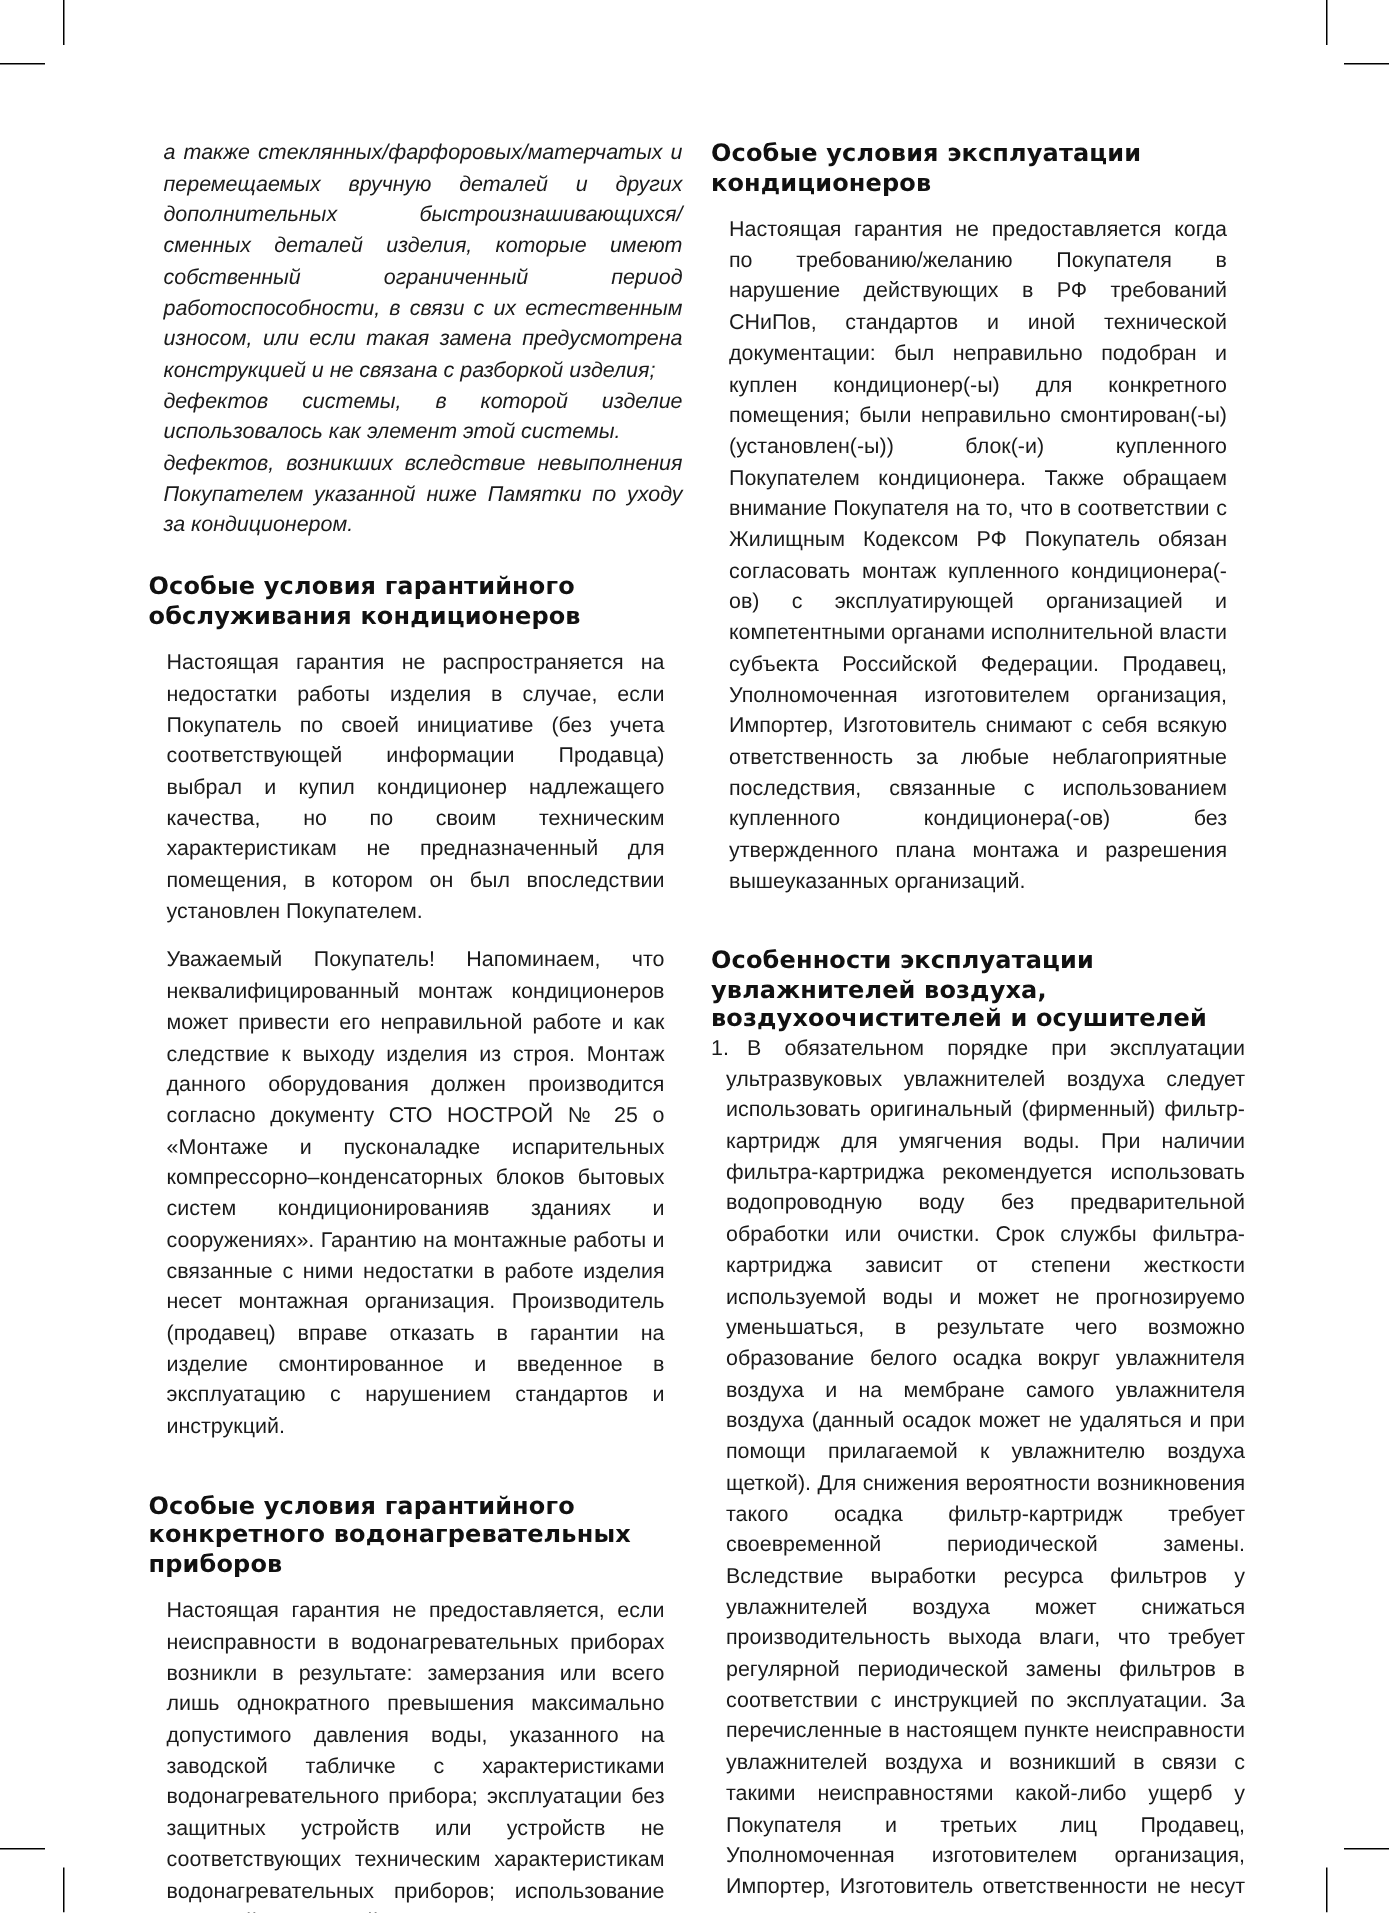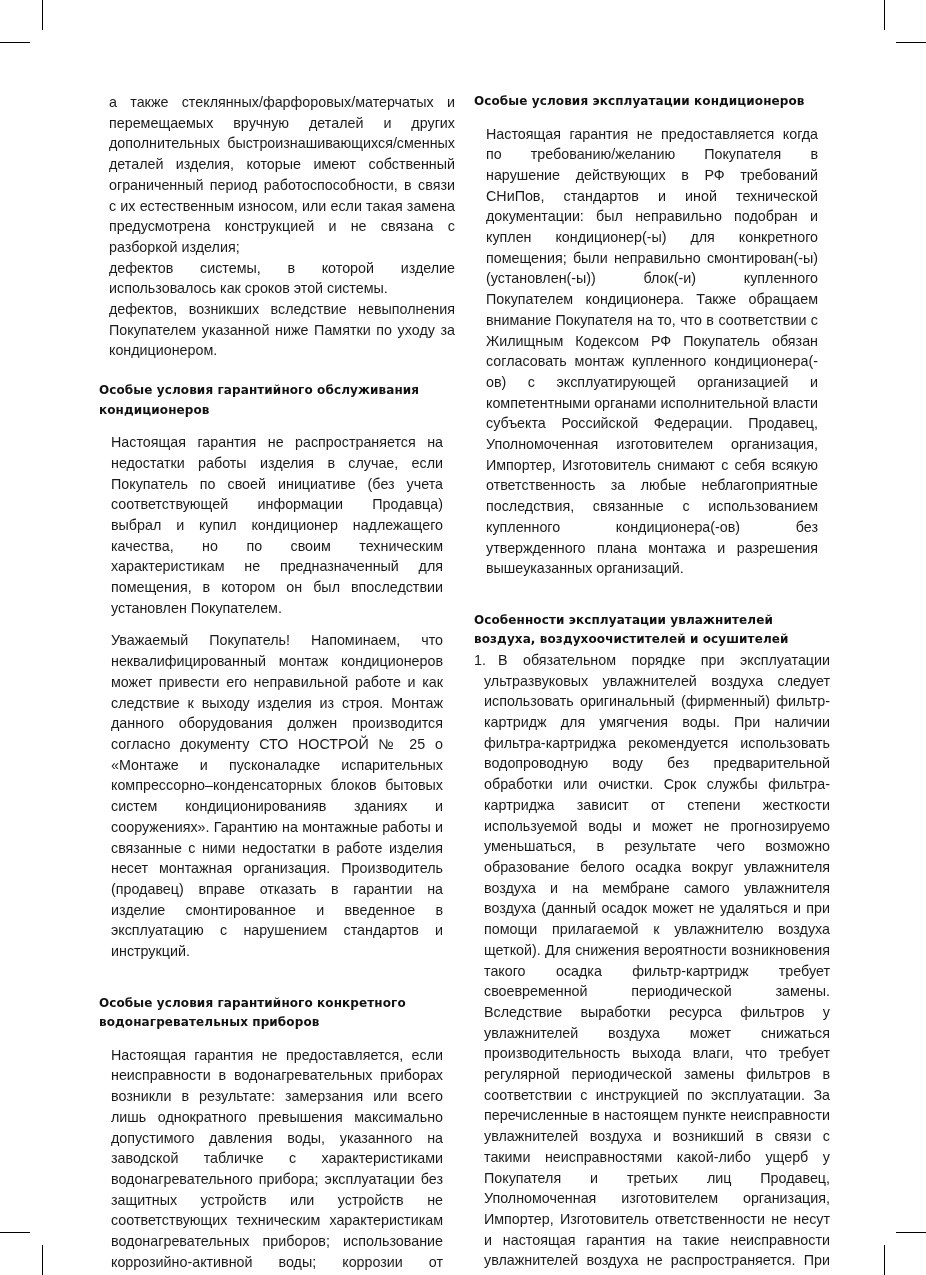--- a/index.html
+++ b/index.html
@@ -2,44 +2,44 @@
 <html><head>
 <meta charset="utf-8">
 <style>
   html, body { margin: 0; padding: 0; background: #ffffff; }
   body { width: 926px; height: 1275px; position: relative; overflow: hidden; }
   .crop { position: absolute; background: #000; }
   .col { position: absolute; top: 92px; width: 356px; color: #1a1a1a;
          font-family: "Liberation Sans", sans-serif; font-size: 14.3px; line-height: 20.7px; }
   .col.left { left: 99px; }
   .col.right { left: 474px; }
-  .indent { padding-left: 10px; text-align: justify; text-align-last: left; }
+  .indent { padding-left: 10px; text-align: justify; text-align-last: left; font-style: italic; }
   .p { text-align: justify; margin: 12px; }
-  .h { font-family: "DejaVu Sans", sans-serif; font-weight: bold; font-size: 12px; line-height: 19.5px;
+  .h { font-family: "DejaVu Sans", sans-serif; font-weight: bold; font-size: 16px; line-height: 19.5px;
        color: #111; margin: 0; letter-spacing: 0.1px; }
   .gap { height: 20px; }
   .list-item { position: relative; padding-left: 10px; text-align: justify; }
   .list-num { position: absolute; left: 0; top: 0; }
 </style>
 </head>
 <body>
 
 <div class="crop" style="left:42px;top:0;width:1px;height:30px;"></div>
 <div class="crop" style="left:0;top:42px;width:30px;height:1px;"></div>
 <div class="crop" style="left:884px;top:0;width:1px;height:30px;"></div>
 <div class="crop" style="left:896px;top:42px;width:30px;height:1px;"></div>
 <div class="crop" style="left:0;top:1232px;width:30px;height:1px;"></div>
 <div class="crop" style="left:42px;top:1245px;width:1px;height:30px;"></div>
 <div class="crop" style="left:896px;top:1232px;width:30px;height:1px;"></div>
 <div class="crop" style="left:884px;top:1245px;width:1px;height:30px;"></div>
 
 <div class="col left">
   <div>
     <div class="indent">а также стеклянных/фарфоровых/матерчатых и перемещаемых вручную деталей и других дополнительных быстроизнашивающихся/сменных деталей изделия, которые имеют собственный ограниченный период работоспособности, в связи с их естественным износом, или если такая замена предусмотрена конструкцией и не связана с разборкой изделия;</div>
-    <div class="indent">дефектов системы, в которой изделие использовалось как сроков этой системы.</div>
+    <div class="indent">дефектов системы, в которой изделие использовалось как элемент этой системы.</div>
     <div class="indent">дефектов, возникших вследствие невыполнения Покупателем указанной ниже Памятки по уходу за кондиционером.</div>
   </div>
   <div class="gap"></div>
   <div>
     <p class="h">Особые условия гарантийного обслуживания кондиционеров</p>
     <p class="p">Настоящая гарантия не распространяется на недостатки работы изделия в случае, если Покупатель по своей инициативе (без учета соответствующей информации Продавца) выбрал и купил кондиционер надлежащего качества, но по своим техническим характеристикам не предназначенный для помещения, в котором он был впоследствии установлен Покупателем.</p>
     <p class="p">Уважаемый Покупатель! Напоминаем, что неквалифицированный монтаж кондиционеров может привести его неправильной работе и как следствие к выходу изделия из строя. Монтаж данного оборудования должен производится согласно документу СТО НОСТРОЙ № 25 о «Монтаже и пусконаладке испарительных компрессорно–конденсаторных блоков бытовых систем кондиционированияв зданиях и сооружениях». Гарантию на монтажные работы и связанные с ними недостатки в работе изделия несет монтажная организация. Производитель (продавец) вправе отказать в гарантии на изделие смонтированное и введенное в эксплуатацию с нарушением стандартов и инструкций.</p>
   </div>
   <div class="gap"></div>
   <div>

